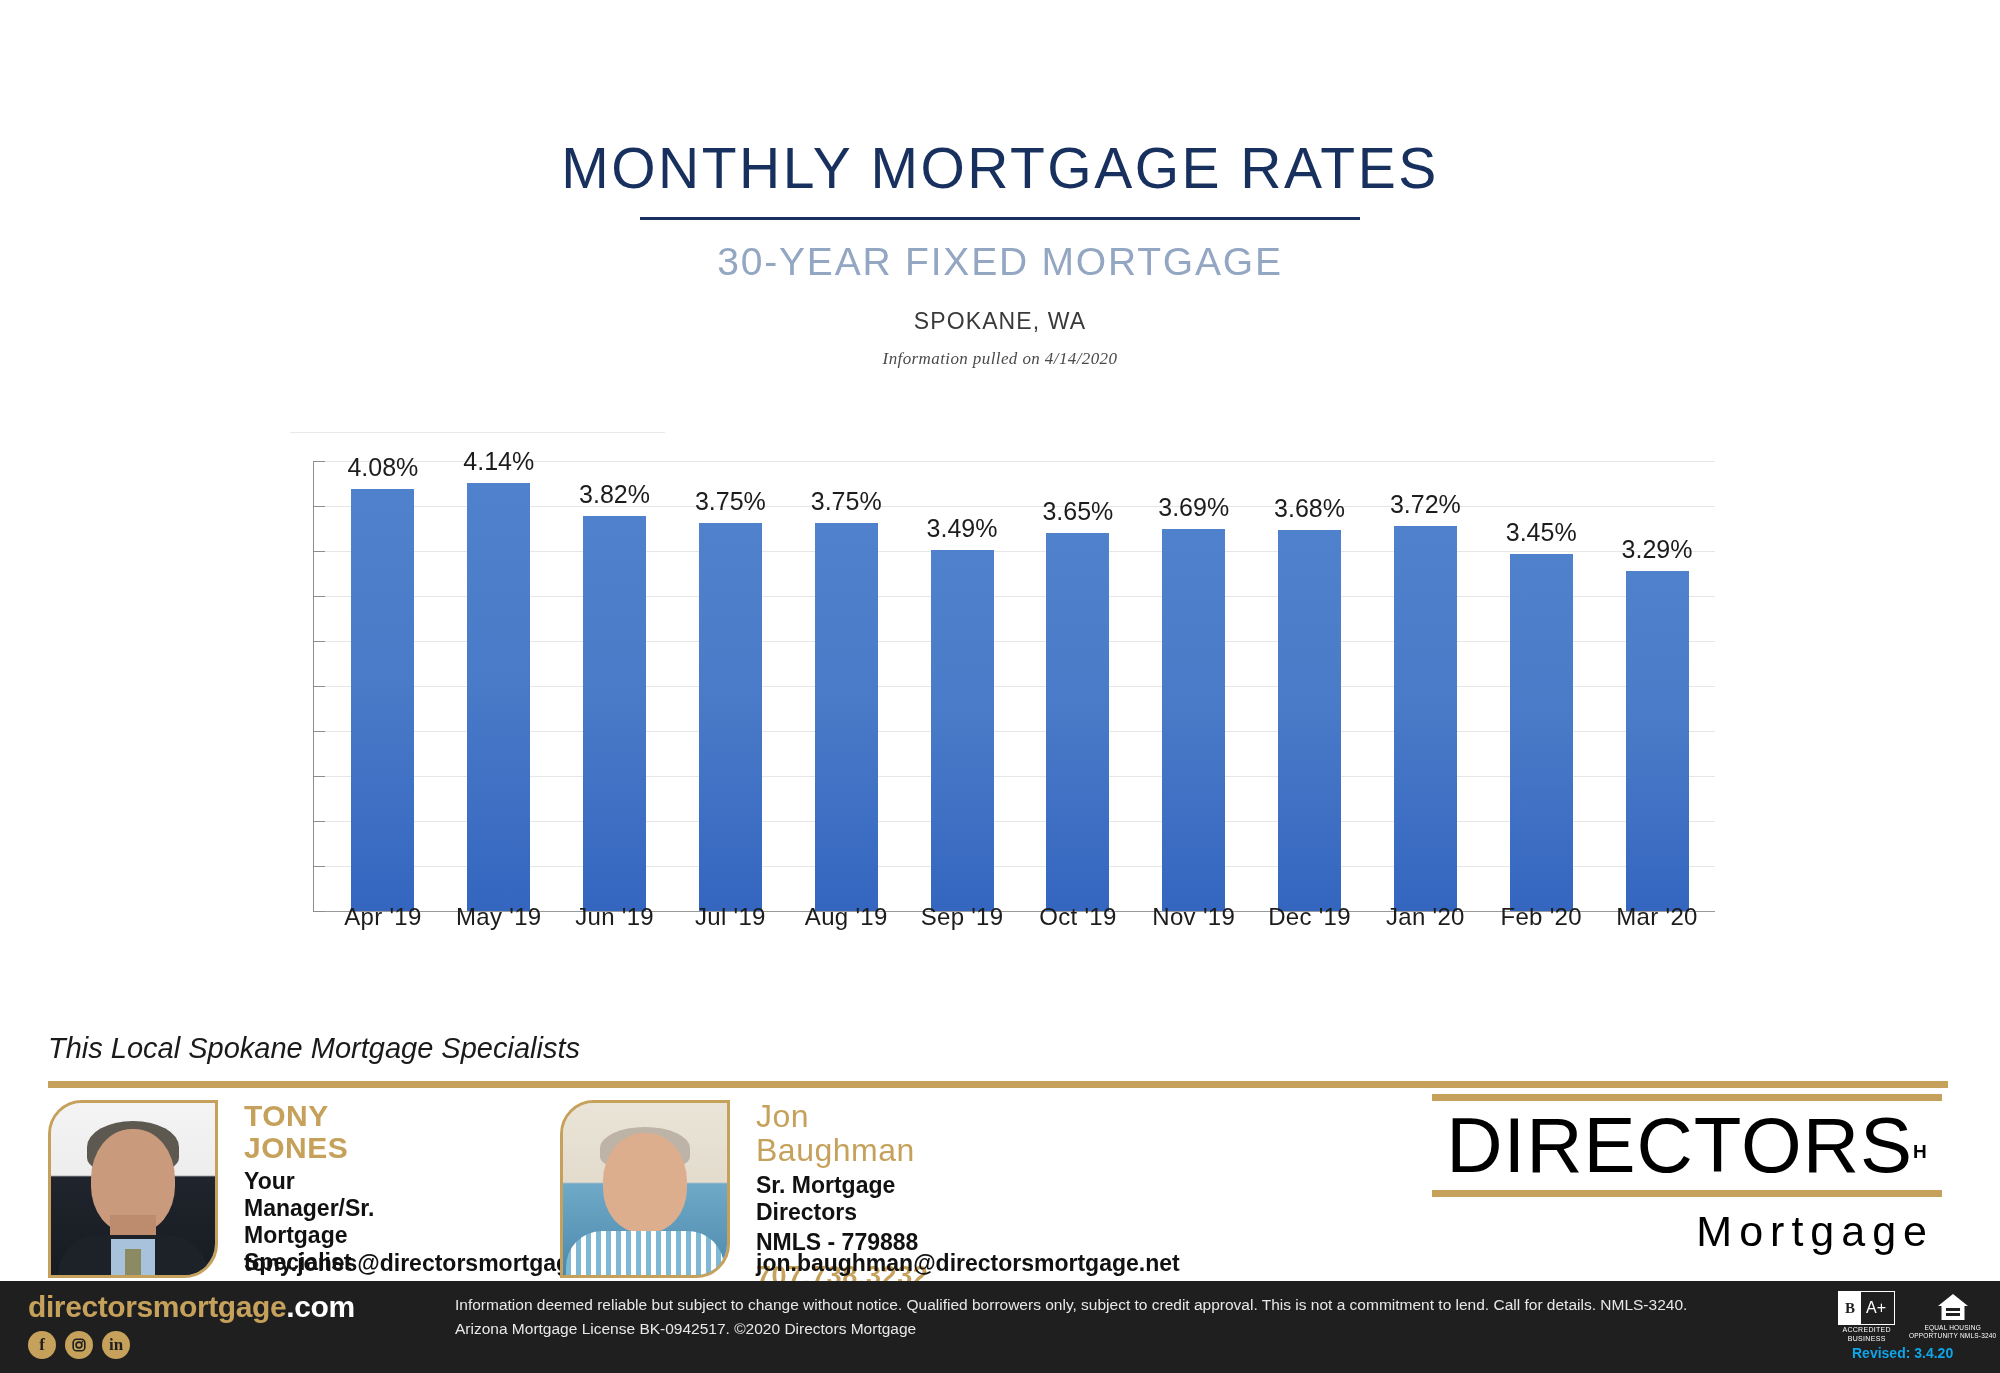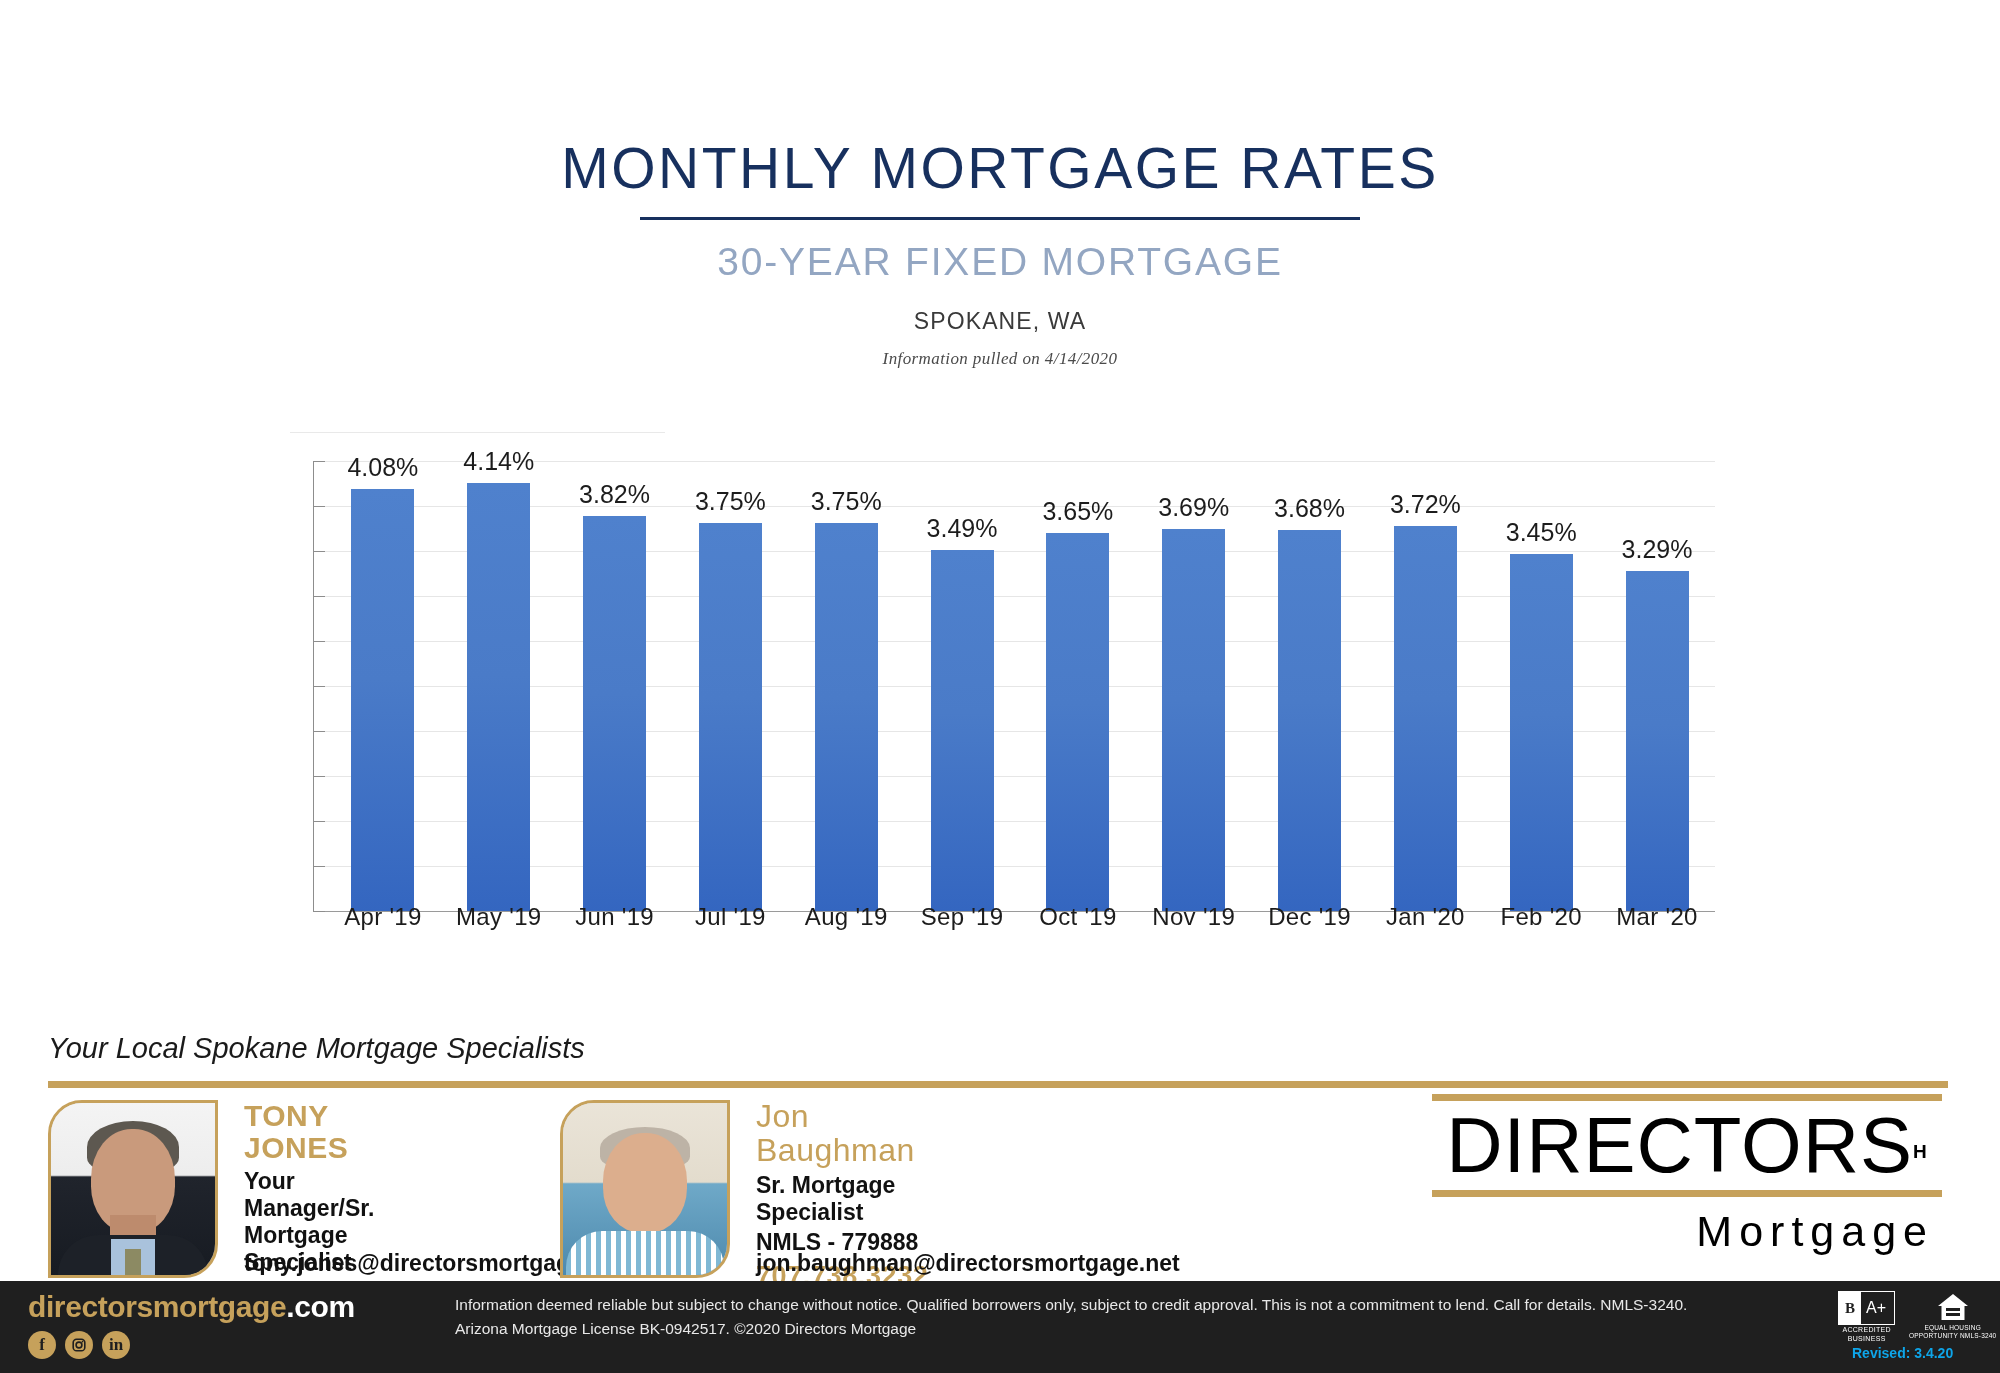--- a/index.html
+++ b/index.html
@@ -288,21 +288,21 @@
         <div class="xlab">Sep '19</div>
         <div class="xlab">Oct '19</div>
         <div class="xlab">Nov '19</div>
         <div class="xlab">Dec '19</div>
         <div class="xlab">Jan '20</div>
         <div class="xlab">Feb '20</div>
         <div class="xlab">Mar '20</div>
       </div>
   </div>
 
-  <div class="spec-head">Your Local Spokane Mortgage Specialists</div>
+  <div class="spec-head">This Local Spokane Mortgage Specialists</div>
   <div class="gold-rule"></div>
 
   <div class="card" style="left:48px;">
     <div class="card-photo">
       <div class="face f1">
         <div class="head-shape h1hair"></div>
         <div class="head-shape h1"></div>
         <div class="neck1"></div>
         <div class="shoulder1"></div>
         <div class="shirt1"></div>
@@ -321,21 +321,21 @@
   <div class="card" style="left:560px;">
     <div class="card-photo">
       <div class="face f2">
         <div class="head-shape h2hair"></div>
         <div class="head-shape h2"></div>
         <div class="shoulder2"></div>
       </div>
     </div>
     <div class="card-info">
       <div class="card-name serif">Jon Baughman</div>
-      <div class="card-role">Sr. Mortgage Specialist</div>
+      <div class="card-role">Sr. Mortgage Directors</div>
       <div class="card-nmls">NMLS - 779888</div>
       <div class="card-phone">707.738.3232</div>
     </div>
     <div class="card-email">jon.baughman@directorsmortgage.net</div>
   </div>
 
   <div id="dmlogo">
     <div class="dm-bar"></div>
     <div class="dm-word"><span>DIRECTORS</span><span class="sup">H</span></div>
     <div class="dm-bar"></div>

